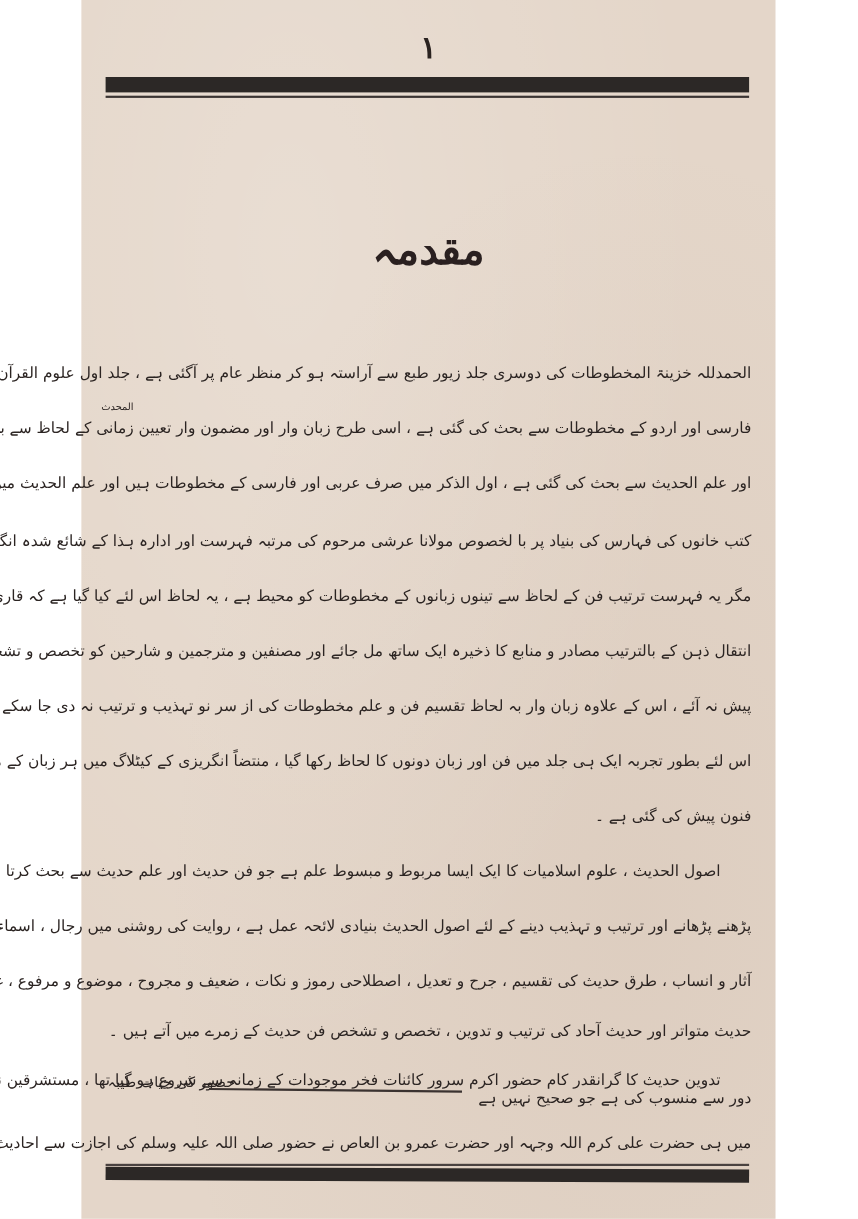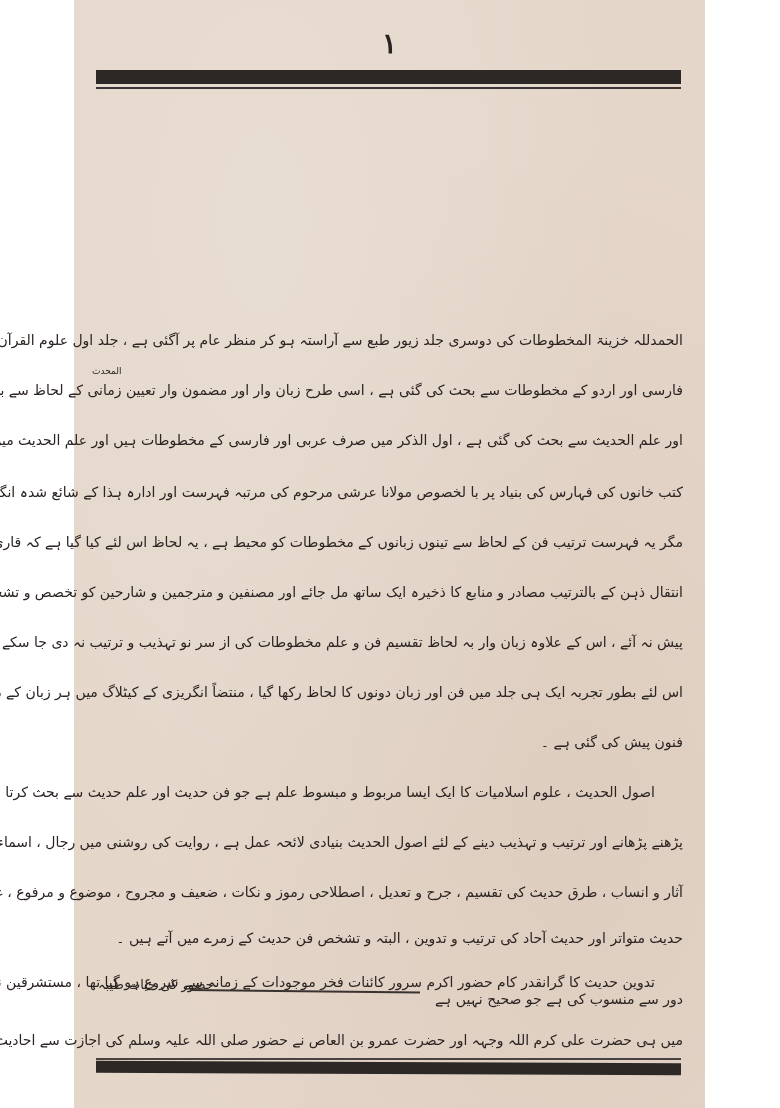--- a/index.html
+++ b/index.html
@@ -152,35 +152,36 @@
 </style>
 </head>
 <body>
 
 <div class="page">
 
   <div class="page-number">۱</div>
   <div class="rule-top"></div>
   <div class="rule-top-thin"></div>
 
+  <div class="title">مقدمہ</div>
 
   <div class="body-text">
     <div class="line full" style="top:330px">الحمدللہ خزینۃ المخطوطات کی دوسری جلد زیور طبع سے آراستہ ہو کر منظر عام پر آگئی ہے ، جلد اول علوم القرآن اور تفاسیر پر مشتمل ہے جس میں عربی</div>
     <div class="line full" style="top:380px">فارسی اور اردو کے مخطوطات سے بحث کی گئی ہے ، اسی طرح زبان وار اور مضمون وار تعیین زمانی کے لحاظ سے بہ اعتبار تقدیم و تاخیر دوسری جلد میں اصول</div>
     <div class="line full" style="top:430px">اور علم الحدیث سے بحث کی گئی ہے ، اول الذکر میں صرف عربی اور فارسی کے مخطوطات ہیں اور علم الحدیث میں تینوں زبانوں کے مخطوطات ہیں جن کی دیگر مشرقی</div>
     <div class="line full" style="top:482px">کتب خانوں کی فہارس کی بنیاد پر با لخصوص مولانا عرشی مرحوم کی مرتبہ فہرست اور ادارہ ہذا کے شائع شدہ انگریزی کیٹلاگ کی روشنی میں ترتیب دی گئی ہے</div>
     <div class="line full" style="top:532px">مگر یہ فہرست ترتیب فن کے لحاظ سے تینوں زبانوں کے مخطوطات کو محیط ہے ، یہ لحاظ اس لئے کیا گیا ہے کہ قاری کو ایک ہی وقت میں اور ایک ہی فن میں بغیر</div>
     <div class="line full" style="top:582px">انتقال ذہن کے بالترتیب مصادر و منابع کا ذخیرہ ایک ساتھ مل جائے اور مصنفین و مترجمین و شارحین کو تخصص و تشخص اور حوالہ جات کی نشاندہی میں دقت</div>
     <div class="line full" style="top:632px">پیش نہ آئے ، اس کے علاوہ زبان وار بہ لحاظ تقسیم فن و علم مخطوطات کی از سر نو تہذیب و ترتیب نہ دی جا سکے ، یہ طریقہ کار سہل الحصول قابل قبول بھی تھا</div>
     <div class="line full" style="top:682px">اس لئے بطور تجربہ ایک ہی جلد میں فن اور زبان دونوں کا لحاظ رکھا گیا ، منتضاً انگریزی کے کیٹلاگ میں ہر زبان کے مخطوطات کی الگ الگ جلد بہ لحاظ ترتیب</div>
     <div class="line" style="top:732px">فنون پیش کی گئی ہے ۔</div>
     <div class="line full" style="top:782px; right:0; left:0; padding-right:28px">اصول الحدیث ، علوم اسلامیات کا ایک ایسا مربوط و مبسوط علم ہے جو فن حدیث اور علم حدیث سے بحث کرتا ہے ، علم الحدیث کے سیکھنے سکھانے</div>
     <div class="line full" style="top:832px">پڑھنے پڑھانے اور ترتیب و تہذیب دینے کے لئے اصول الحدیث بنیادی لائحہ عمل ہے ، روایت کی روشنی میں رجال ، اسماء ، اشخاص کے حالات و صفات</div>
     <div class="line full" style="top:882px">آثار و انساب ، طرق حدیث کی تقسیم ، جرح و تعدیل ، اصطلاحی رموز و نکات ، ضعیف و مجروح ، موضوع و مرفوع ، غرائب و لغات کی صحت ، ناسخ و منسوخ</div>
-    <div class="line" style="top:928px; right:0">حدیث متواتر اور حدیث آحاد کی ترتیب و تدوین ، البتہ و تشخص فن حدیث کے زمرے میں آتے ہیں ۔</div>
+    <div class="line" style="top:928px; right:0">حدیث متواتر اور حدیث آحاد کی ترتیب و تدوین ، تخصص و تشخص فن حدیث کے زمرے میں آتے ہیں ۔</div>
     <div class="line full" style="top:972px; padding-right:28px">تدوین حدیث کا گرانقدر کام حضور اکرم سرور کائنات فخر موجودات کے زمانہ سے شروع ہو گیا تھا ، مستشرقین نے اس فن کی تدوین البتہ</div>
     <div class="line full" style="top:1030px">میں ہی حضرت علی کرم اللہ وجہہ اور حضرت عمرو بن العاص نے حضور صلی اللہ علیہ وسلم کی اجازت سے احادیث جمع کرنا شروع کر دی تھیں ، حضرت</div>
 
     <div class="margin-note" style="left:-6px; top:366px">المحدث</div>
   </div>
 
   <div class="gap-rule-row">
     <div class="gap-rule-left-text">حضور کی حیات طیبہ</div>
     <div class="gap-rule-line"></div>
     <div class="gap-rule-right-text">دور سے منسوب کی ہے جو صحیح نہیں ہے</div>

